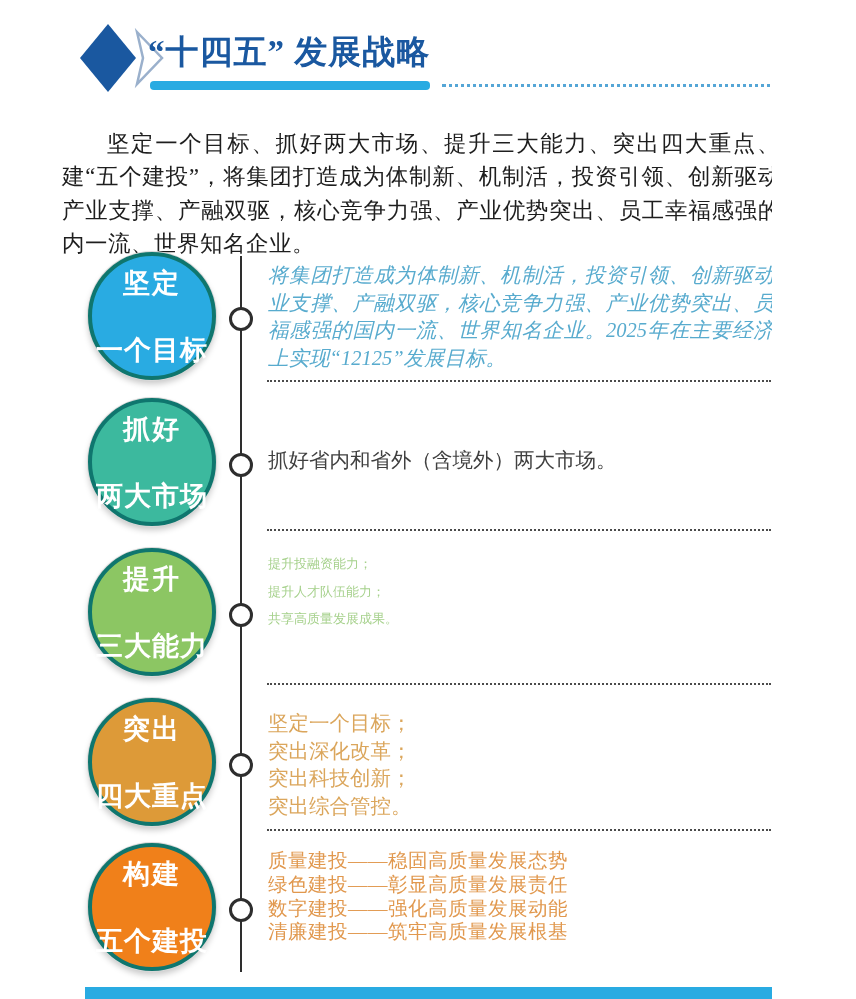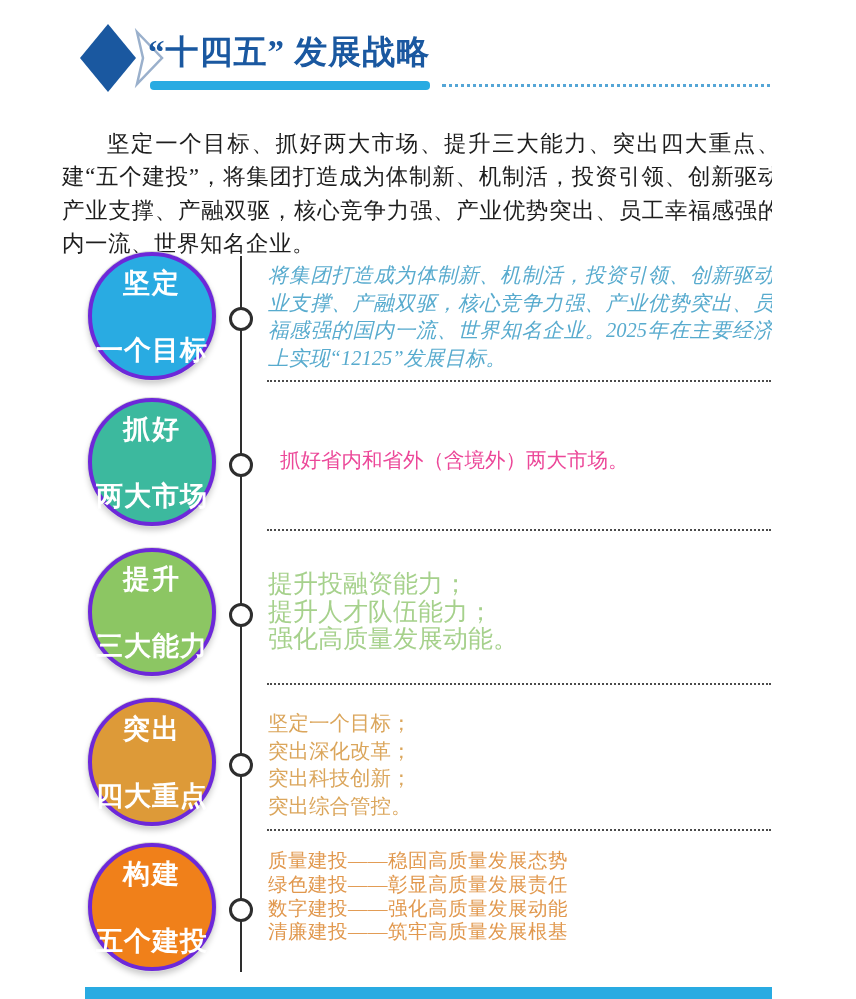--- a/index.html
+++ b/index.html
@@ -19,33 +19,33 @@
          line-height:33.5px;color:#1e1e1e;text-align:justify;text-indent:2em;
          letter-spacing:0.5px;}
 
   
   .vline{position:absolute;left:240px;top:256px;width:2px;height:716px;background:#2e2e2e;}
   .node{position:absolute;left:229px;width:18px;height:18px;border:3px solid #2e2e2e;
         border-radius:50%;background:#fff;box-sizing:content-box;}
 
   
   .badge{position:absolute;left:88px;width:120px;height:120px;border-radius:50%;
-         border:4px solid #6d28d9;box-shadow:0 0 0 1px #d9d9d9,0 4px 6px rgba(0,0,0,.22);
+         border:4px solid #0f766e;box-shadow:0 0 0 1px #d9d9d9,0 4px 6px rgba(0,0,0,.22);
          display:flex;flex-direction:column;align-items:center;justify-content:center;
          color:#fff;font-family:"Liberation Sans","DejaVu Sans",sans-serif;
          font-weight:bold;text-align:center;}
   .badge .l1{font-size:27px;line-height:34px;letter-spacing:2px;}
   .badge .l2{font-size:27px;line-height:34px;letter-spacing:1px;margin-top:33px;}
 
   
   .stext{position:absolute;left:268px;width:548px;text-align:justify;}
   .stext div{min-height:1em;}
   .s1{top:262px;font-size:20.5px;line-height:27.5px;font-style:italic;}
   .s2{top:447px;font-size:20.5px;line-height:27.5px;}
-  .s3{top:570px;font-size:25px;line-height:27.5px;}
+  .s3{top:550px;font-size:13px;line-height:27.5px;}
   .s4{top:710px;font-size:20.5px;line-height:27.5px;}
   .s5{top:849px;font-size:19.5px;line-height:23.8px;letter-spacing:0.5px;}
 
   
   .sep{position:absolute;left:267px;width:504px;height:0;border-top:2px dotted #4b4b4b;}
   .sep1{top:380px;} .sep2{top:529px;} .sep3{top:683px;} .sep4{top:829px;}
   .footbar{position:absolute;left:85px;top:987px;width:688px;height:12px;}
 </style>
 </head>
 <body>
@@ -75,33 +75,33 @@
   </div>
   <div class="stext s1" style="color: rgb(88, 171, 206);">
     <div>将集团打造成为体制新、机制活，投资引领、创新驱动、产业支撑、产融双驱，核心竞争力强、产业优势突出、员工幸福感强的国内一流、世界知名企业。2025年在主要经济指标上实现“12125”发展目标。</div>
   </div>
   <div class="sep sep1"></div>
 
   <div class="badge" style="top: 398px; background-color: rgb(60, 185, 158);">
     <span class="l1">抓好</span>
     <span class="l2">两大市场</span>
   </div>
-  <div class="stext s2" style="color: #ec4899; margin-left: 12px;">
+  <div class="stext s2" style="color: #404040;">
     <div>抓好省内和省外（含境外）两大市场。</div>
   </div>
   <div class="sep sep2"></div>
 
   <div class="badge" style="top: 548px; background-color: rgb(140, 198, 99);">
     <span class="l1">提升</span>
     <span class="l2">三大能力</span>
   </div>
   <div class="stext s3" style="color: rgb(166, 209, 140);">
     <div>提升投融资能力；</div>
     <div>提升人才队伍能力；</div>
-    <div>强化高质量发展动能。</div>
+    <div>共享高质量发展成果。</div>
   </div>
   <div class="sep sep3"></div>
 
   <div class="badge" style="top: 698px; background-color: rgb(221, 154, 56);">
     <span class="l1">突出</span>
     <span class="l2">四大重点</span>
   </div>
   <div class="stext s4" style="color: rgb(219, 166, 92);">
     <div>坚定一个目标；</div>
     <div>突出深化改革；</div>

